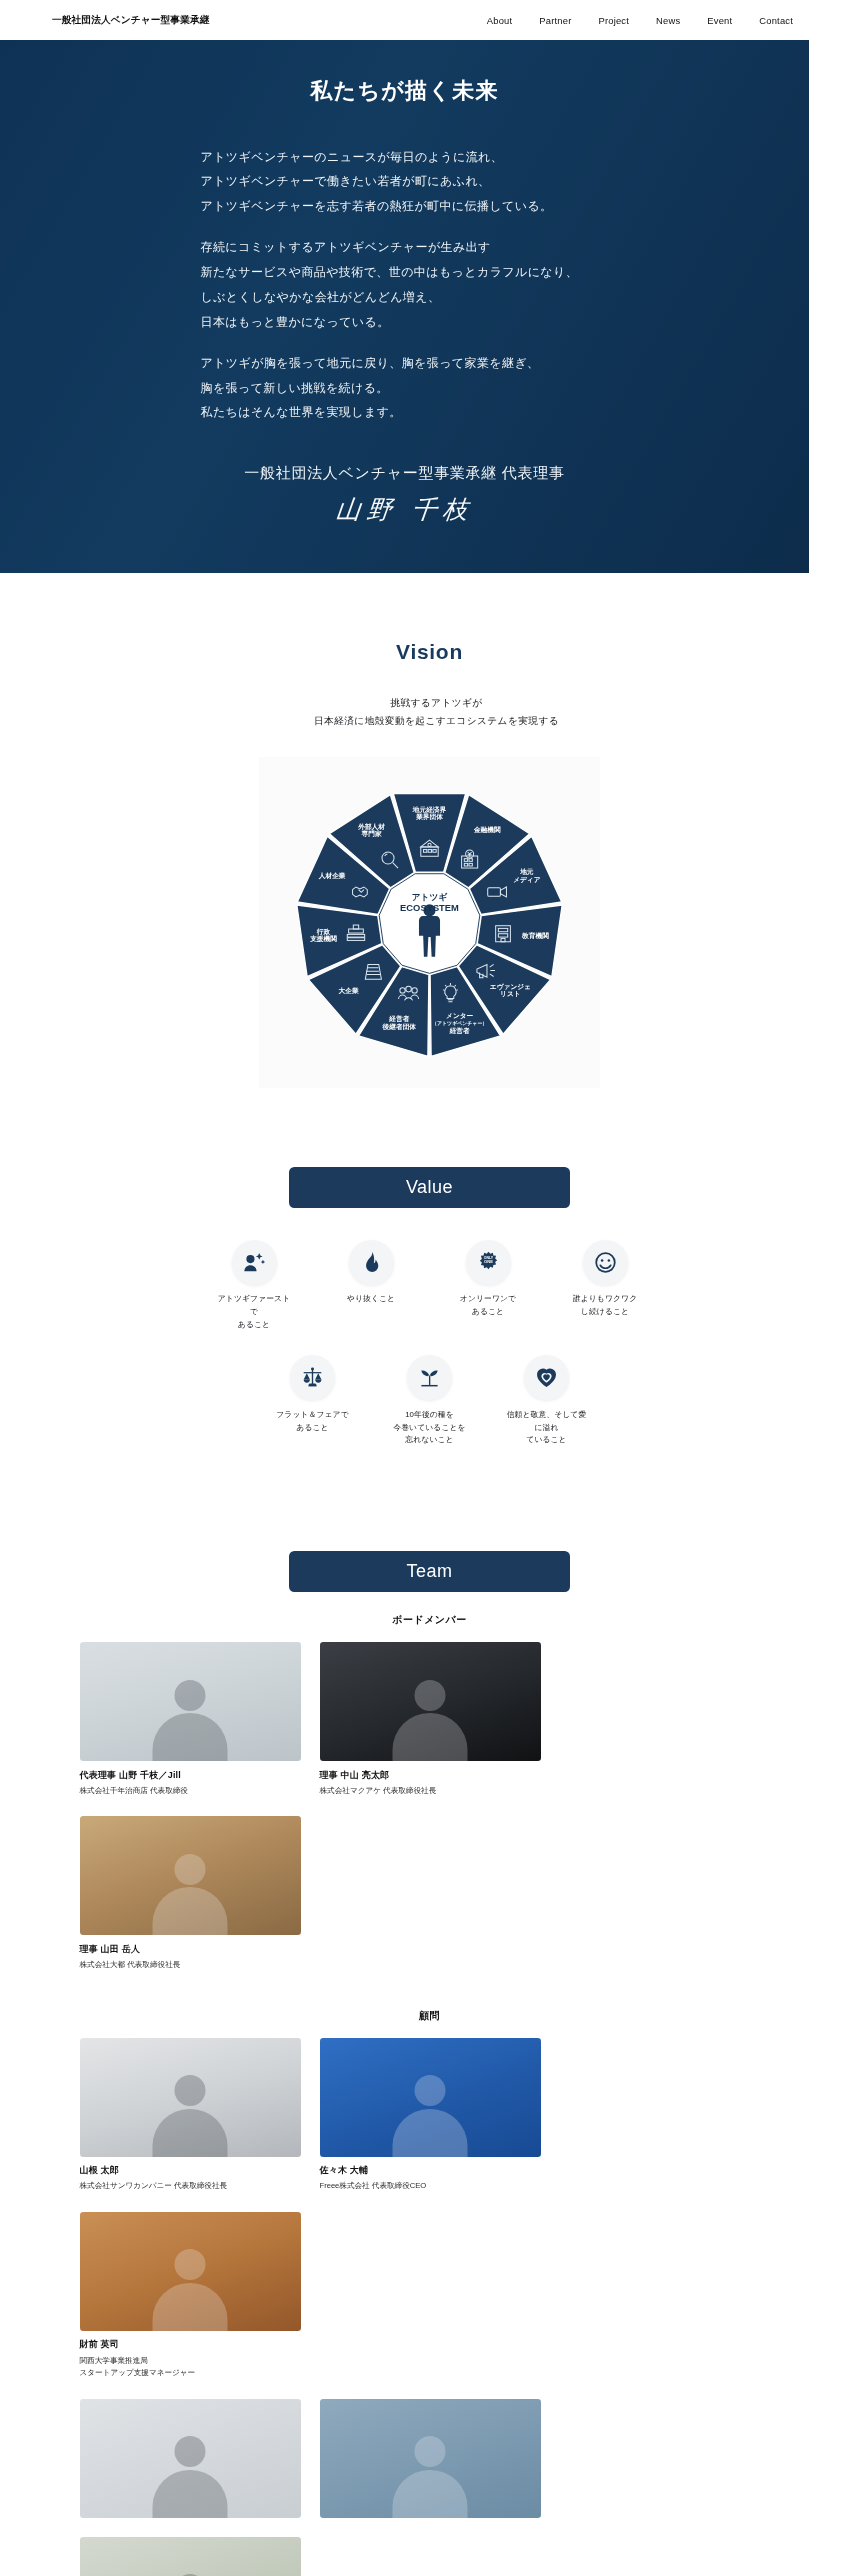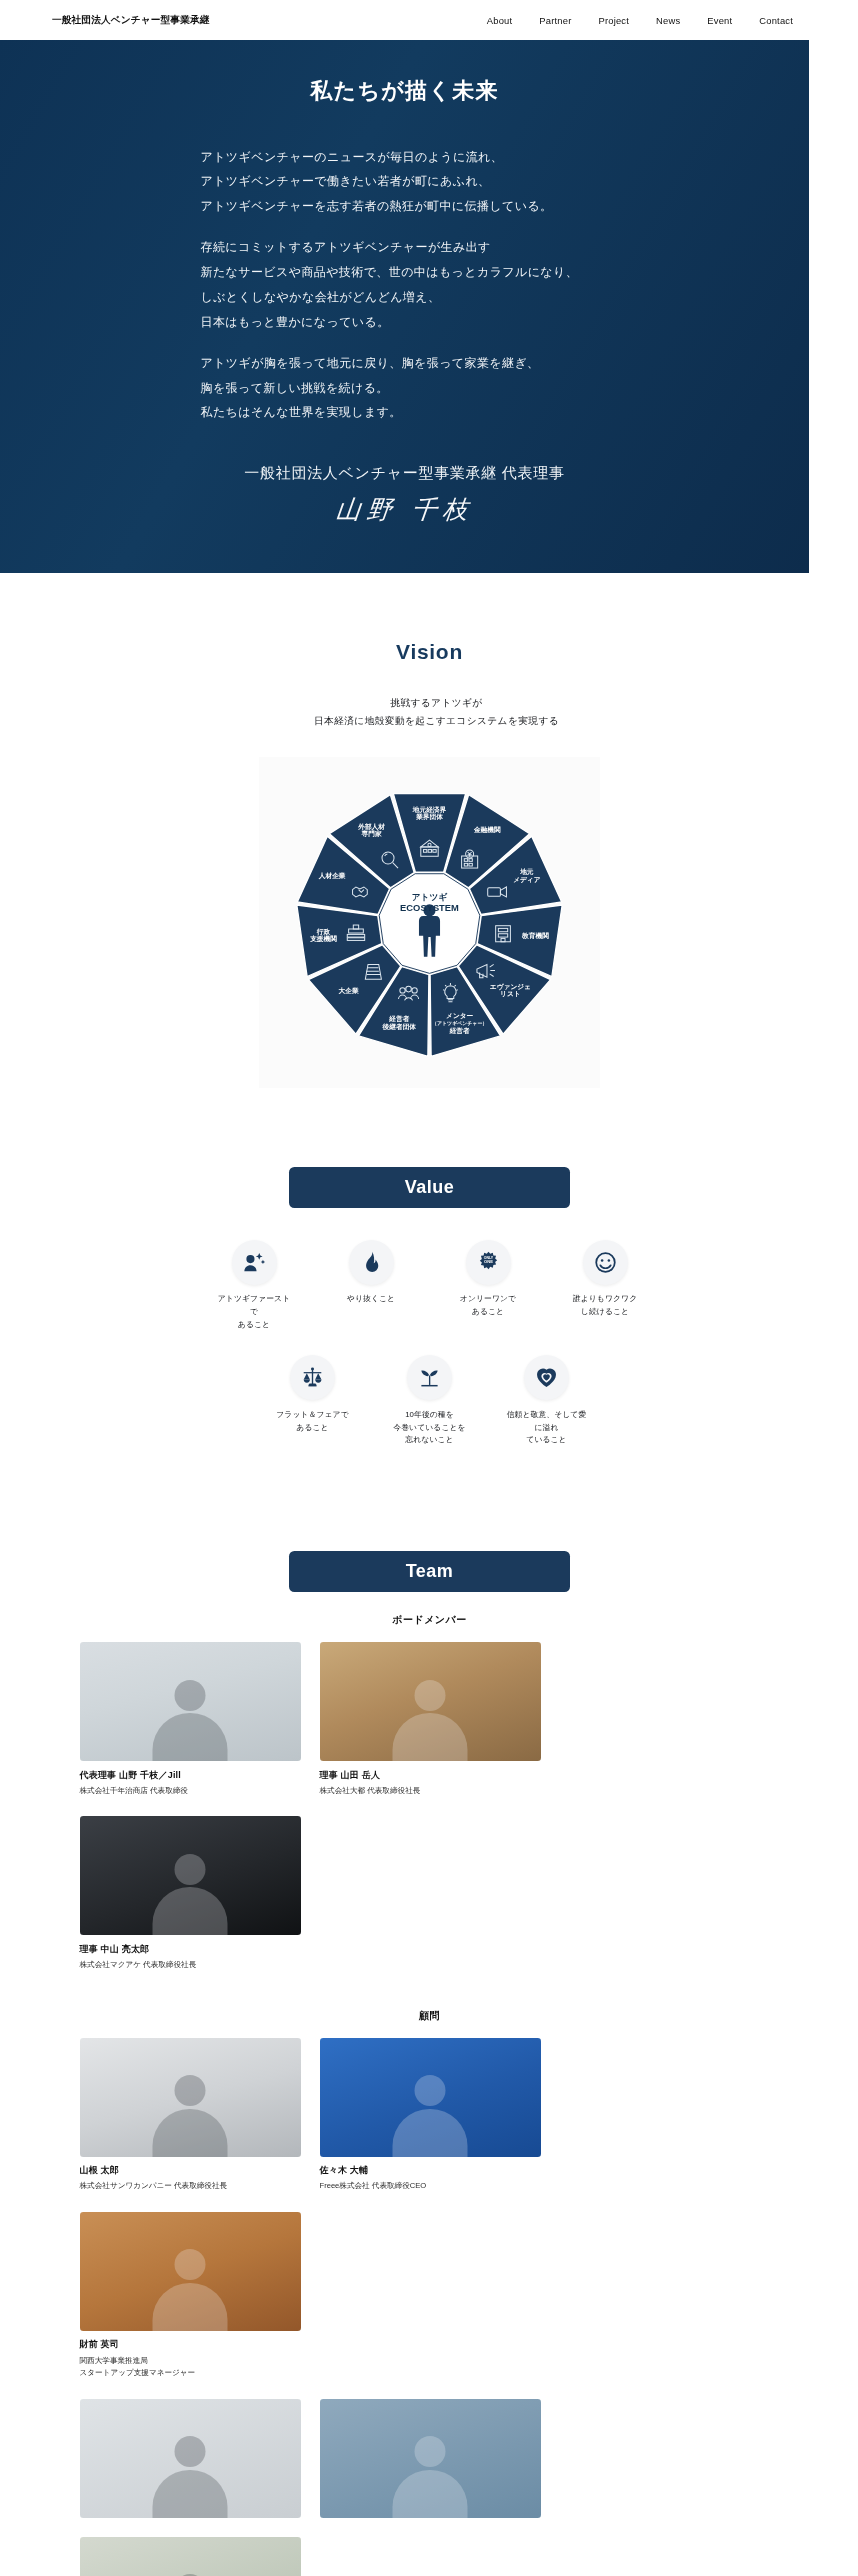--- a/index.html
+++ b/index.html
@@ -53,21 +53,21 @@
     text-align:center; font-size:21px; font-weight:700;
     color:#173a5e; letter-spacing:0.7px;
   }
   .sec-sub{
     text-align:center; font-size:9.7px; line-height:1.95;
     color:#14161a; letter-spacing:0.4px; font-weight:500;
   }
   .pill{
     width:281px; margin:0 auto; background:#1b3a5c; color:#fff;
     border-radius:5.3px; padding:10px 0; text-align:center;
-    font-size:18px; font-weight:700; letter-spacing:0.5px;
+    font-size:18px; font-weight:400; letter-spacing:0.5px;
   }
 
   
   .vision{ padding:67px 0 0;}
   .vision .sec-sub{ margin-top:30px;padding-left:14px;}
   .eco-wrap{
     width:341px; height:331px; margin:25.4px auto 0;
     background:#fbfbfb; position:relative;
     display:flex; align-items:center; justify-content:center;
   }
@@ -356,42 +356,42 @@
               <div class="head"></div>
               <div class="body"></div>
             </div>
           </div>
         </div>
         <div class="m-name">代表理事 山野 千枝／Jill</div>
         <div class="m-org">株式会社千年治商店 代表取締役</div>
       </div>
       <div class="member">
         <div class="m-photo">
+          <div class="ph ph-2">
+            <div class="sil sil-light">
+              <div class="head"></div>
+              <div class="body"></div>
+            </div>
+          </div>
+        </div>
+        <div class="m-name">理事 中山 亮太郎</div>
+        <div class="m-org">株式会社マクアケ 代表取締役社長</div>
+      </div>
+      <div class="member">
+        <div class="m-photo">
           <div class="ph ph-3">
             <div class="sil sil-light">
               <div class="head"></div>
               <div class="body"></div>
             </div>
           </div>
         </div>
         <div class="m-name">理事 山田 岳人</div>
         <div class="m-org">株式会社大都 代表取締役社長</div>
       </div>
-      <div class="member">
-        <div class="m-photo">
-          <div class="ph ph-2">
-            <div class="sil sil-light">
-              <div class="head"></div>
-              <div class="body"></div>
-            </div>
-          </div>
-        </div>
-        <div class="m-name">理事 中山 亮太郎</div>
-        <div class="m-org">株式会社マクアケ 代表取締役社長</div>
-      </div>
     </div>
 
   <div class="team-subhead" style="margin-top:37px;">顧問</div>
   <div class="member-grid" id="advisor-grid">
       <div class="member">
         <div class="m-photo">
           <div class="ph ph-4">
             <div class="sil">
               <div class="head"></div>
               <div class="body"></div>

